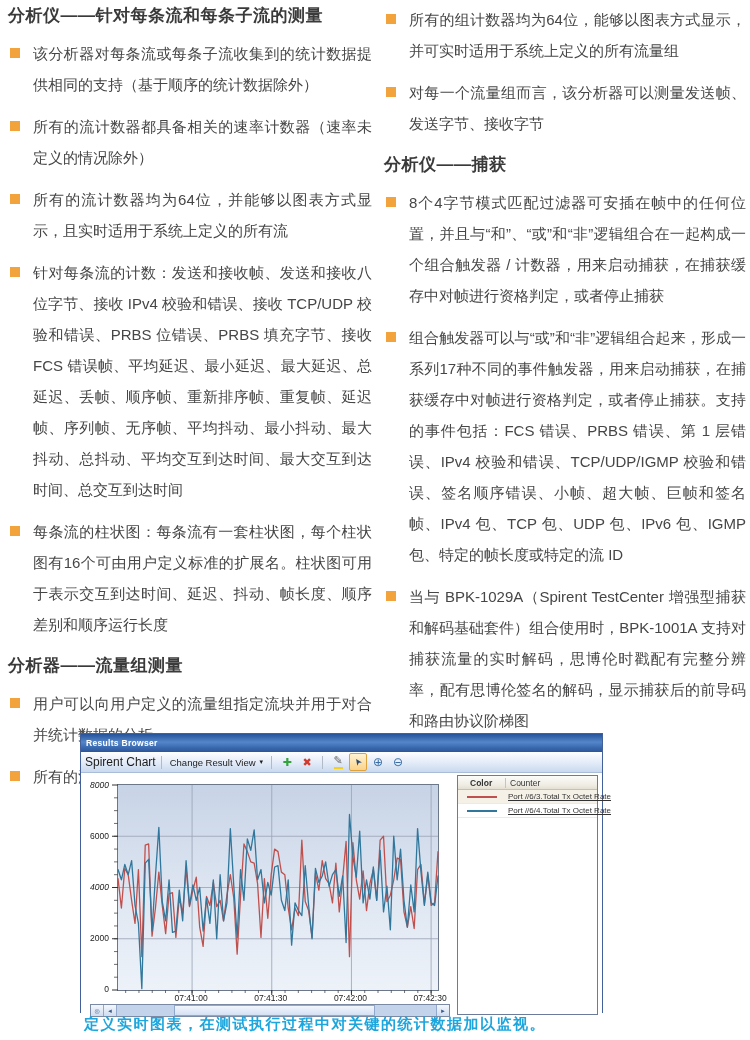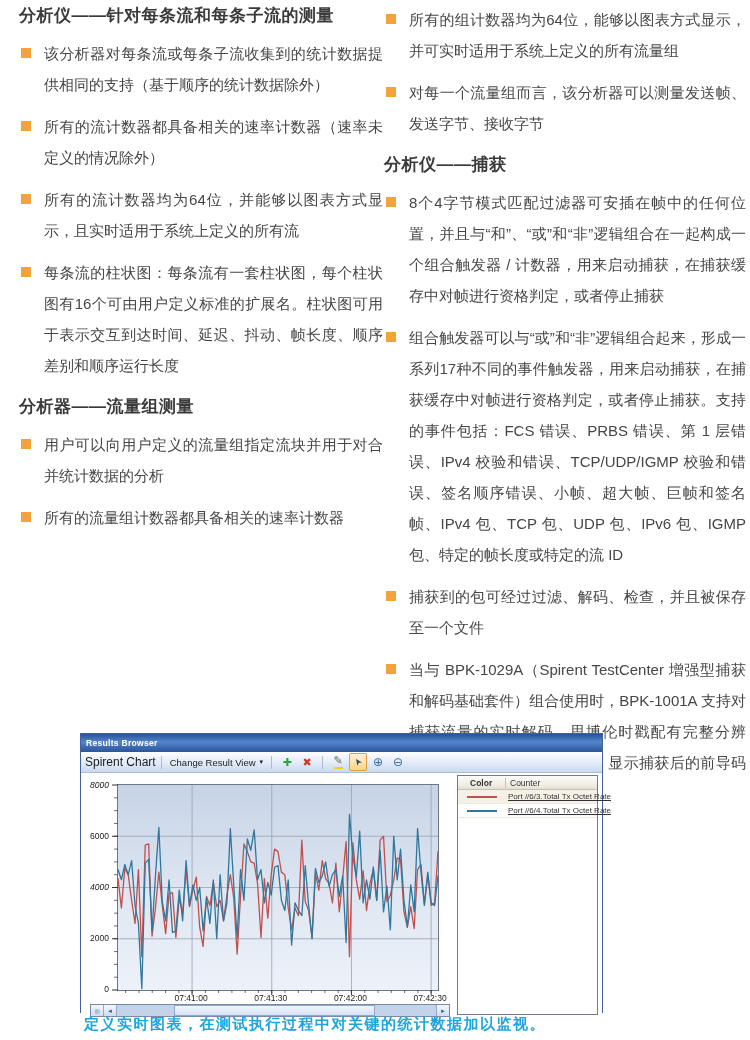--- a/index.html
+++ b/index.html
@@ -4,21 +4,21 @@
 <style>
   html,body{margin:0;padding:0;}
   body{
     width:750px;height:1040px;position:relative;overflow:hidden;
     background:#ffffff;
     font-family:"Liberation Sans","DejaVu Sans",sans-serif;
     color:#454545;
   }
   
   .col{position:absolute;top:4px;}
-  .col-left{left:19px;width:364px;}
+  .col-left{left:8px;width:364px;}
   .col-right{left:384px;width:362px;}
   .sec-heading{
     font-size:17px;font-weight:bold;color:#3a3a3a;
     letter-spacing:.5px;margin:14px 0 10px 0;line-height:24px;
   }
   .sec:first-child .sec-heading{margin-top:0;}
   .bullet{display:flex;margin:0 0 11px 0;}
   .bullet .sq{
     flex:0 0 10px;width:10px;height:10px;background:#f2a33c;
     margin:10px 13px 0 2px;
@@ -119,20 +119,24 @@
     <div class="bullet">
       <span class="sq"></span>
       <span class="btxt">所有的流计数器都具备相关的速率计数器（速率未定义的情况除外）</span>
     </div>
     <div class="bullet">
       <span class="sq"></span>
       <span class="btxt">所有的流计数器均为64位，并能够以图表方式显示，且实时适用于系统上定义的所有流</span>
     </div>
     <div class="bullet">
       <span class="sq"></span>
+      <span class="btxt">针对每条流的计数：发送和接收帧、发送和接收八位字节、接收 IPv4 校验和错误、接收 TCP/UDP 校验和错误、PRBS 位错误、PRBS 填充字节、接收 FCS 错误帧、平均延迟、最小延迟、最大延迟、总延迟、丢帧、顺序帧、重新排序帧、重复帧、延迟帧、序列帧、无序帧、平均抖动、最小抖动、最大抖动、总抖动、平均交互到达时间、最大交互到达时间、总交互到达时间</span>
+    </div>
+    <div class="bullet">
+      <span class="sq"></span>
       <span class="btxt">每条流的柱状图：每条流有一套柱状图，每个柱状图有16个可由用户定义标准的扩展名。柱状图可用于表示交互到达时间、延迟、抖动、帧长度、顺序差别和顺序运行长度</span>
     </div>
   </div>
   <div class="sec">
     <div class="sec-heading">分析器——流量组测量</div>
     <div class="bullet">
       <span class="sq"></span>
       <span class="btxt">用户可以向用户定义的流量组指定流块并用于对合并统计数据的分析</span>
     </div>
     <div class="bullet">
@@ -155,24 +159,20 @@
   </div>
   <div class="sec">
     <div class="sec-heading">分析仪——捕获</div>
     <div class="bullet">
       <span class="sq"></span>
       <span class="btxt">8个4字节模式匹配过滤器可安插在帧中的任何位置，并且与“和”、“或”和“非”逻辑组合在一起构成一个组合触发器 / 计数器，用来启动捕获，在捕获缓存中对帧进行资格判定，或者停止捕获</span>
     </div>
     <div class="bullet">
       <span class="sq"></span>
       <span class="btxt">组合触发器可以与“或”和“非”逻辑组合起来，形成一系列17种不同的事件触发器，用来启动捕获，在捕获缓存中对帧进行资格判定，或者停止捕获。支持的事件包括：FCS 错误、PRBS 错误、第 1 层错误、IPv4 校验和错误、TCP/UDP/IGMP 校验和错误、签名顺序错误、小帧、超大帧、巨帧和签名帧、IPv4 包、TCP 包、UDP 包、IPv6 包、IGMP 包、特定的帧长度或特定的流 ID</span>
-    </div>
-    <div class="bullet">
-      <span class="sq"></span>
-      <span class="btxt">捕获到的包可经过过滤、解码、检查，并且被保存至一个文件</span>
     </div>
     <div class="bullet">
       <span class="sq"></span>
       <span class="btxt">当与 BPK-1029A（Spirent TestCenter 增强型捕获和解码基础套件）组合使用时，BPK-1001A 支持对捕获流量的实时解码，思博伦时戳配有完整分辨率，配有思博伦签名的解码，显示捕获后的前导码和路由协议阶梯图</span>
     </div>
   </div>
 </div>
 
 <div class="window">
   <div class="titlebar">

